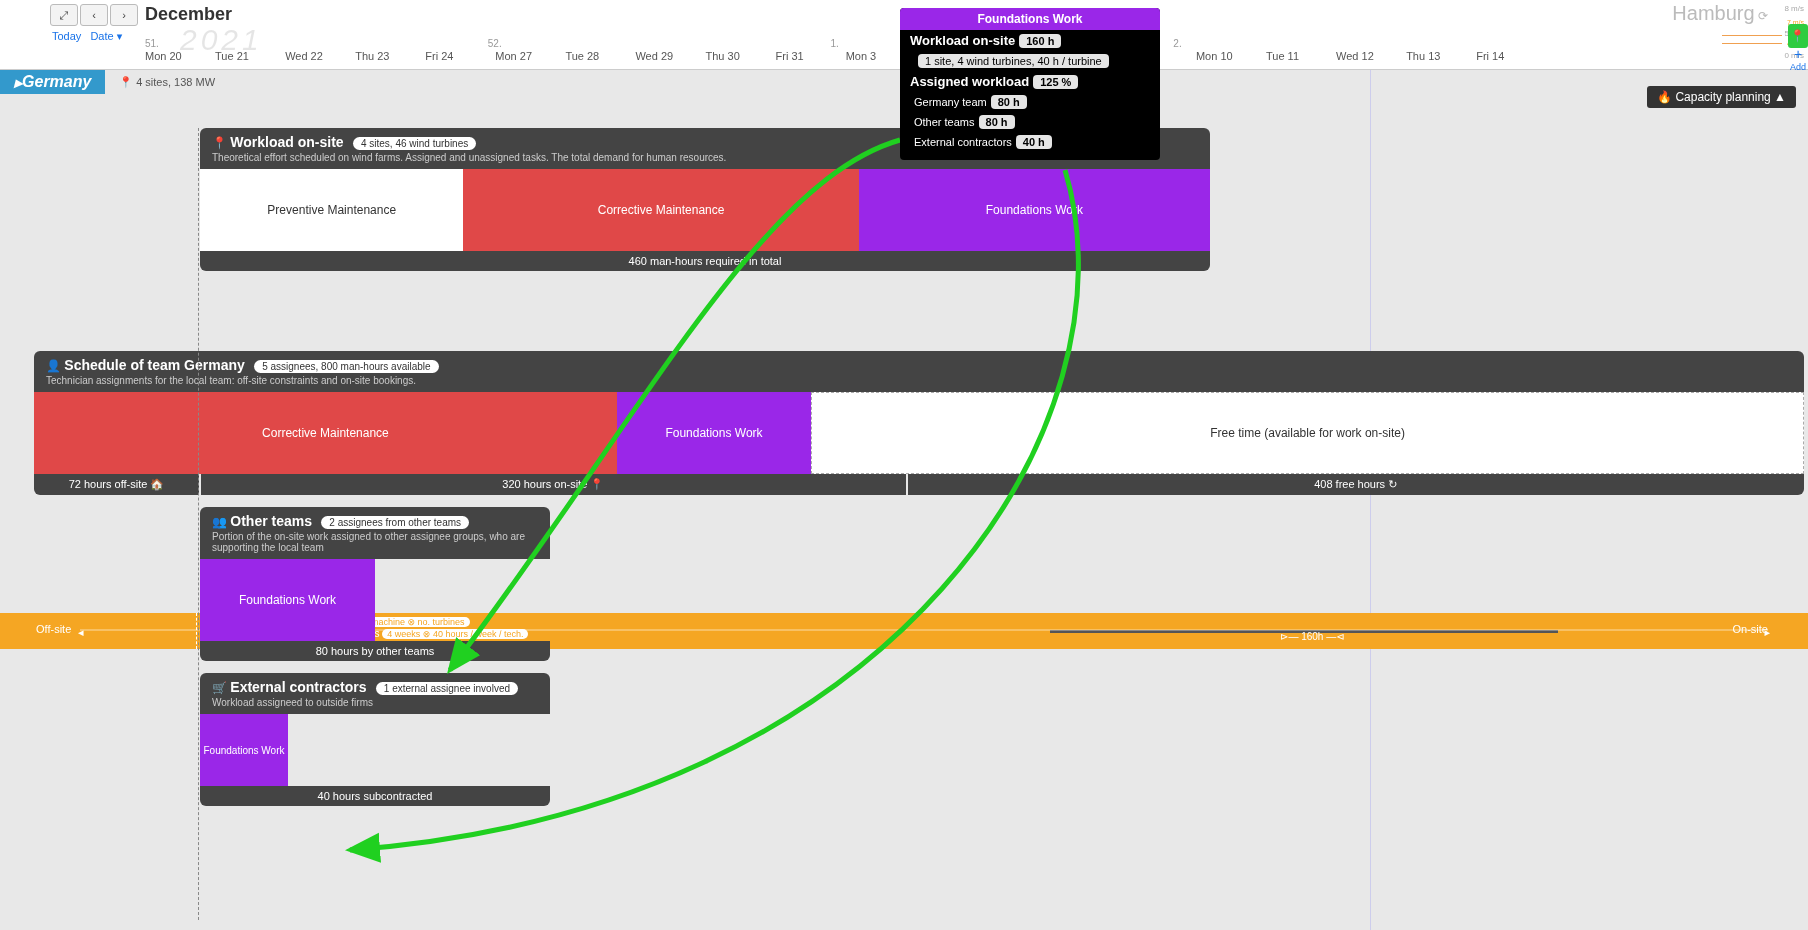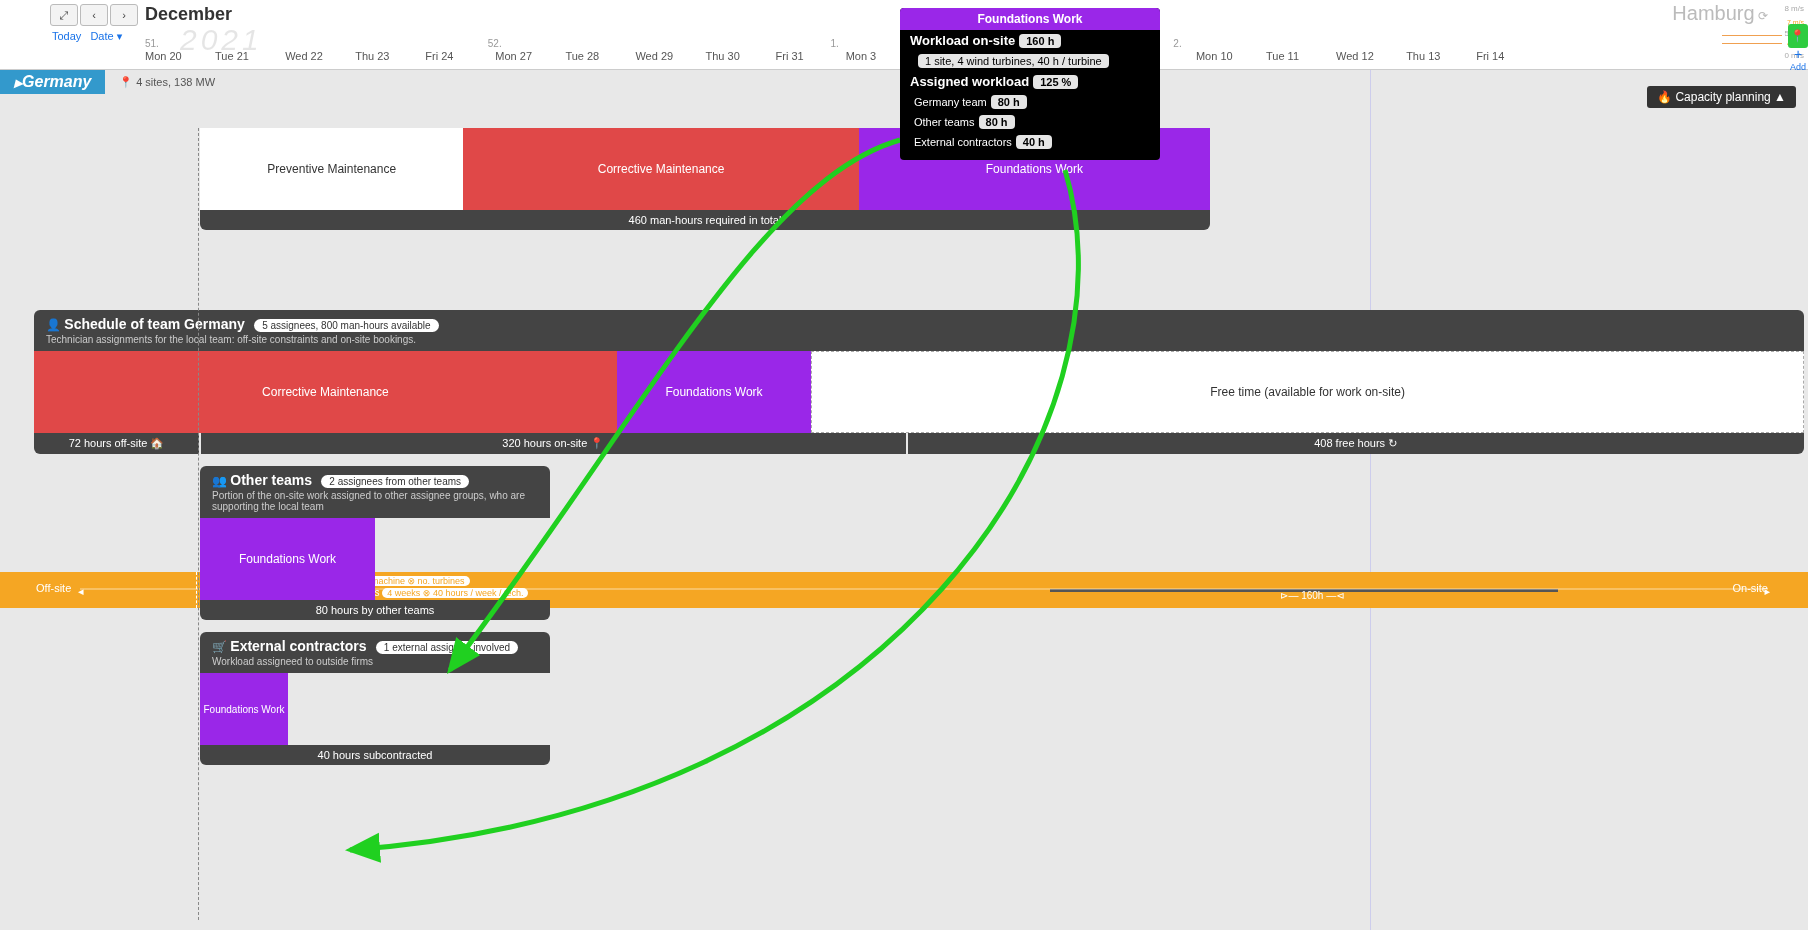--- a/index.html
+++ b/index.html
@@ -165,20 +165,26 @@
   <div class="tooltip-row tooltip-sub"><span class="pill" style="font-weight:normal">1 site, 4 wind turbines, 40 h / turbine</span></div>
   <div class="tooltip-row"><b>Assigned workload</b><span class="pill">125 %</span></div>
   <div class="tooltip-row tooltip-sub"><span>Germany team</span><span class="pill">80 h</span></div>
   <div class="tooltip-row tooltip-sub"><span>Other teams</span><span class="pill">80 h</span></div>
   <div class="tooltip-row tooltip-sub"><span>External contractors</span><span class="pill">40 h</span></div>
 </div>
 
 <div class="main-area">
 
   <div class="panel workload-panel">
+    <div class="panel-header">
+      <span>📍</span>
+      <span class="panel-title">Workload on-site</span>
+      <span class="panel-badge">4 sites, 46 wind turbines</span>
+      <div class="panel-sub">Theoretical effort scheduled on wind farms. Assigned and unassigned tasks. The total demand for human resources.</div>
+    </div>
     <div class="chart-row">
       <div class="chart-block green dark-text" style="flex:120">Preventive Maintenance</div>
       <div class="chart-block red" style="flex:180">Corrective Maintenance</div>
       <div class="chart-block purple" style="flex:160">Foundations Work</div>
     </div>
     <div class="panel-footer">460 man-hours required in total</div>
   </div>
 
   <div class="orange-bar" style="position:relative; margin-top:22px;">
     <div class="orange-left">Off-site</div>

